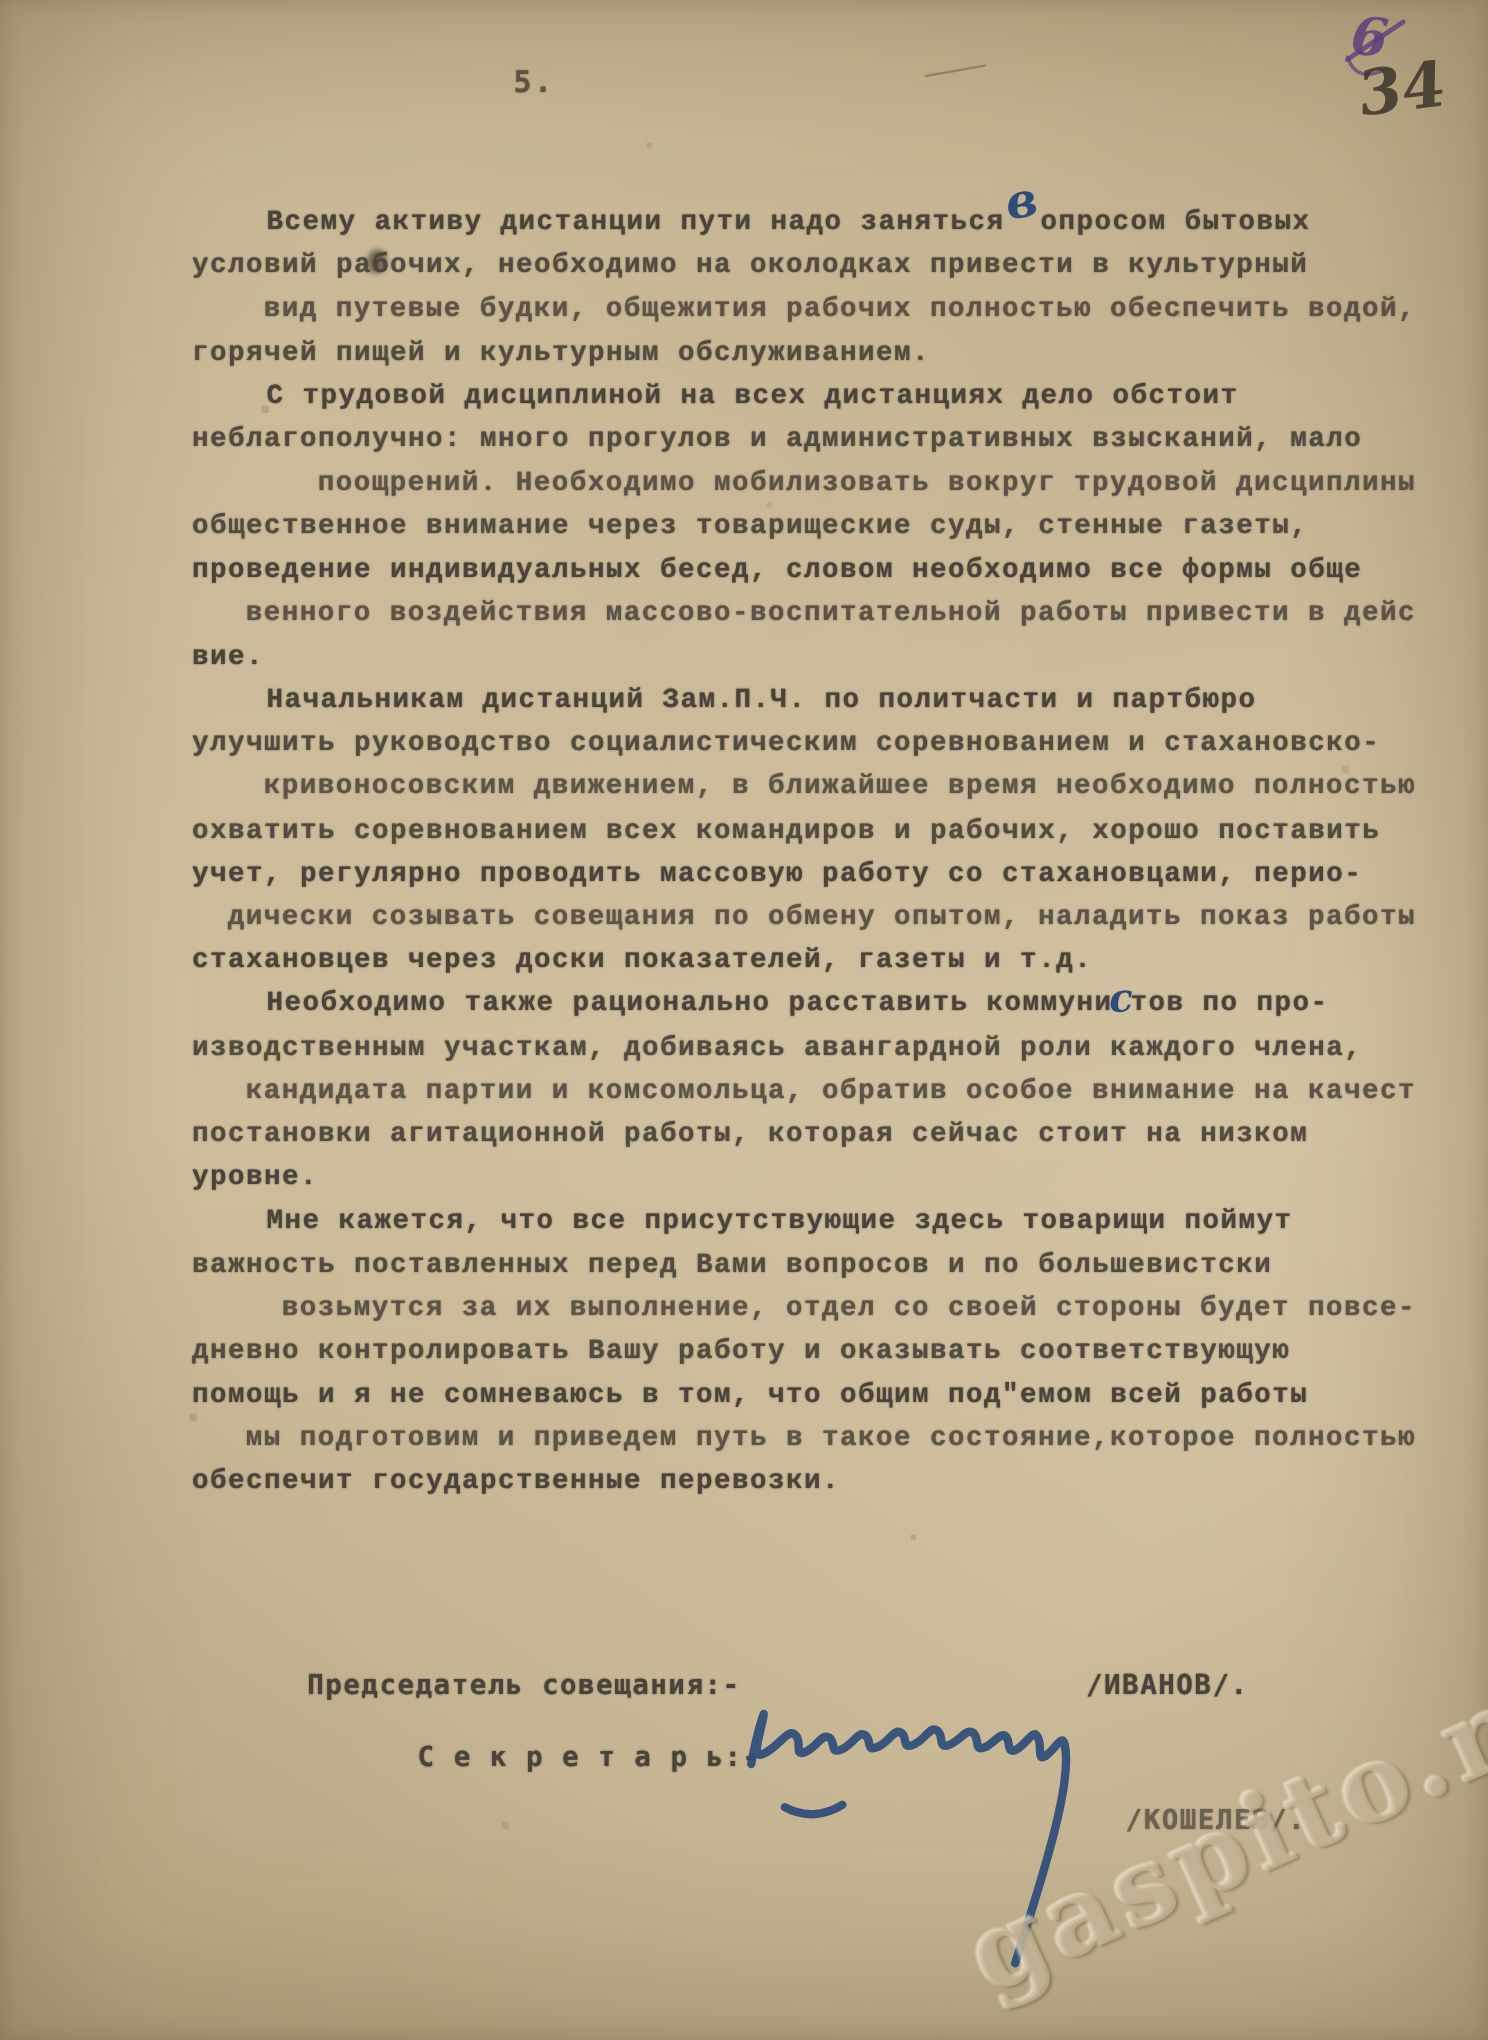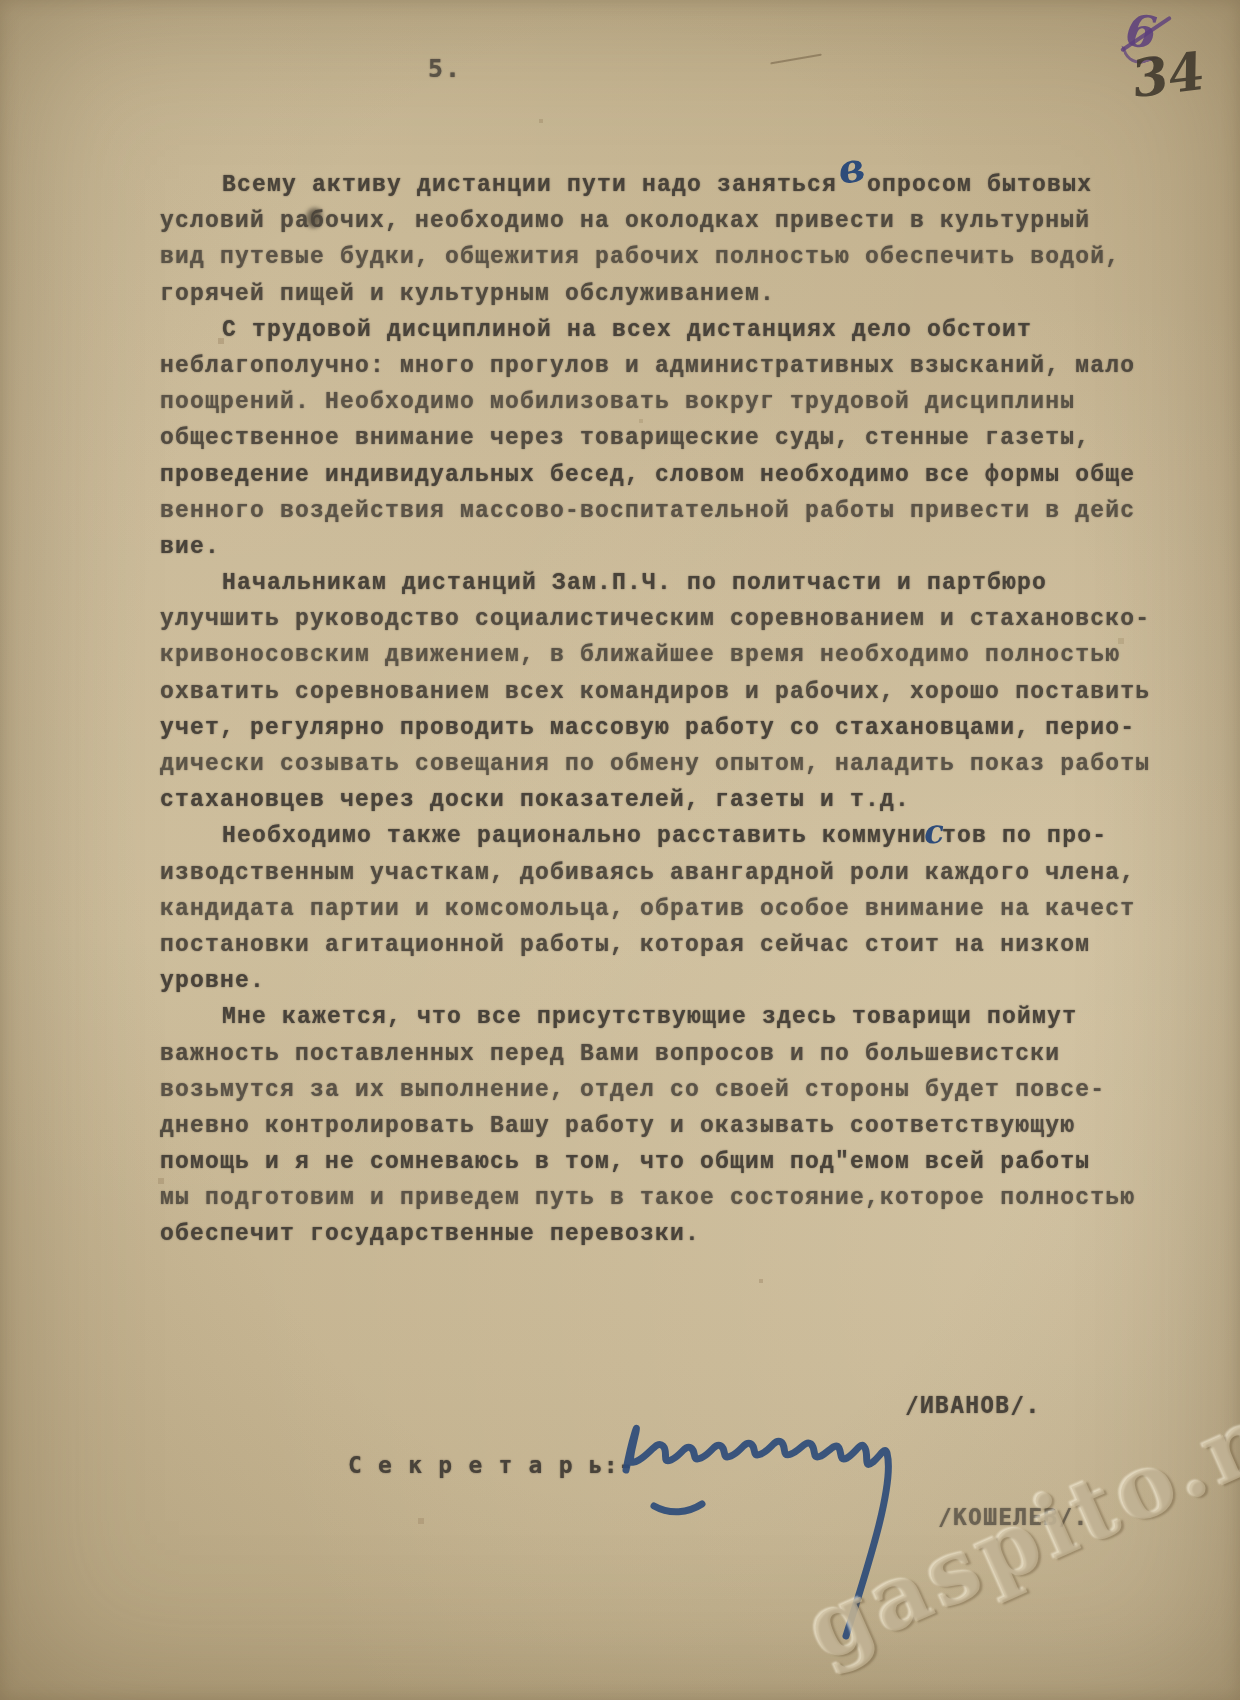--- a/index.html
+++ b/index.html
@@ -22,21 +22,21 @@
   }
   .doc-body{
     position:absolute;left:160px;top:167px;width:1020px;
     font-size:23px;line-height:36.2px;letter-spacing:1.2px;
     white-space:pre;
   }
   .paragraph{margin:0;font-family:Liberation Mono, monospace;}
   .doc-line{height:36.2px;}
   .doc-line.first{text-indent:62px;}
   .doc-line:nth-child(2n){opacity:.93;}
-  .doc-line:nth-child(3n){opacity:.86;}
+  .doc-line:nth-child(3n){opacity:.86;text-align:right;}
   .page-number{
     position:absolute;left:428px;top:54px;
     font-size:25px;letter-spacing:2px;opacity:.85;
   }
   
   .crossed-mark{
     position:absolute;left:1126px;top:6px;
     font-family:"DejaVu Serif","Liberation Serif",serif;
     font-size:44px;font-weight:bold;font-style:italic;
     color:var(--ink-purple,#5c3f7d);
@@ -125,20 +125,21 @@
   <div class="crossed-mark">6</div>
   <div class="cross-line"></div>
   <div class="cross-curl"></div>
   <div class="archival-number">34</div>
 
   <div class="doc-body typed"><div class="paragraph"><div class="doc-line first">Всему активу дистанции пути надо заняться  опросом бытовых</div><div class="doc-line">условий рабочих, необходимо на околодках привести в культурный</div><div class="doc-line">вид путевые будки, общежития рабочих полностью обеспечить водой,</div><div class="doc-line">горячей пищей и культурным обслуживанием.</div></div><div class="paragraph"><div class="doc-line first">С трудовой дисциплиной на всех дистанциях дело обстоит</div><div class="doc-line">неблагополучно: много прогулов и административных взысканий, мало</div><div class="doc-line">поощрений. Необходимо мобилизовать вокруг трудовой дисциплины</div><div class="doc-line">общественное внимание через товарищеские суды, стенные газеты,</div><div class="doc-line">проведение индивидуальных бесед, словом необходимо все формы обще</div><div class="doc-line">венного воздействия массово-воспитательной работы привести в дейс</div><div class="doc-line">вие.</div></div><div class="paragraph"><div class="doc-line first">Начальникам дистанций Зам.П.Ч. по политчасти и партбюро</div><div class="doc-line">улучшить руководство социалистическим соревнованием и стахановско-</div><div class="doc-line">кривоносовским движением, в ближайшее время необходимо полностью</div><div class="doc-line">охватить соревнованием всех командиров и рабочих, хорошо поставить</div><div class="doc-line">учет, регулярно проводить массовую работу со стахановцами, перио-</div><div class="doc-line">дически созывать совещания по обмену опытом, наладить показ работы</div><div class="doc-line">стахановцев через доски показателей, газеты и т.д.</div></div><div class="paragraph"><div class="doc-line first">Необходимо также рационально расставить коммуни тов по про-</div><div class="doc-line">изводственным участкам, добиваясь авангардной роли каждого члена,</div><div class="doc-line">кандидата партии и комсомольца, обратив особое внимание на качест</div><div class="doc-line">постановки агитационной работы, которая сейчас стоит на низком</div><div class="doc-line">уровне.</div></div><div class="paragraph"><div class="doc-line first">Мне кажется, что все присутствующие здесь товарищи поймут</div><div class="doc-line">важность поставленных перед Вами вопросов и по большевистски</div><div class="doc-line">возьмутся за их выполнение, отдел со своей стороны будет повсе-</div><div class="doc-line">дневно контролировать Вашу работу и оказывать соответствующую</div><div class="doc-line">помощь и я не сомневаюсь в том, что общим под"емом всей работы</div><div class="doc-line">мы подготовим и приведем путь в такое состояние,которое полностью</div><div class="doc-line">обеспечит государственные перевозки.</div></div></div>
 
   <span class="ink-correction ink-v">в</span>
   <span class="ink-correction ink-s">с</span>
 
+  <div class="chairman-label typed">Председатель совещания:-</div>
   <div class="chairman-name typed">/ИВАНОВ/.</div>
   <div class="secretary-label typed">С е к р е т а р ь:-</div>
   <div class="secretary-name typed">/КОШЕЛЕВ/.</div>
 
   <svg class="signature-svg" width="440" height="260" viewBox="0 0 440 260">
     <g fill="none" stroke="#2e4c7a" stroke-width="7" stroke-linecap="round" stroke-linejoin="round" opacity="0.92">
       <path d="M 28,74 C 34,42 42,20 37,40 C 33,58 28,72 41,64
                C 53,57 59,44 65,50 C 71,56 63,68 73,64
                C 83,60 87,48 93,52 C 99,56 93,66 103,62
                C 113,58 117,46 123,50 C 129,54 123,64 133,60

